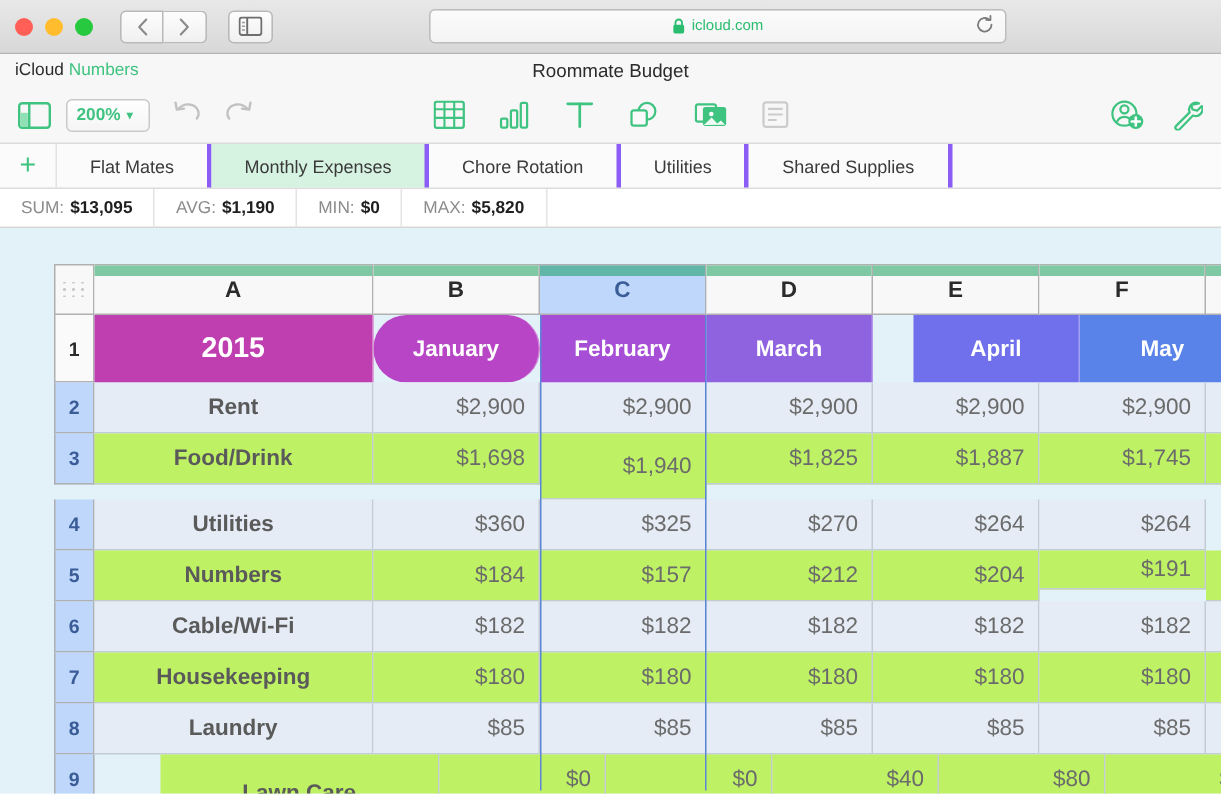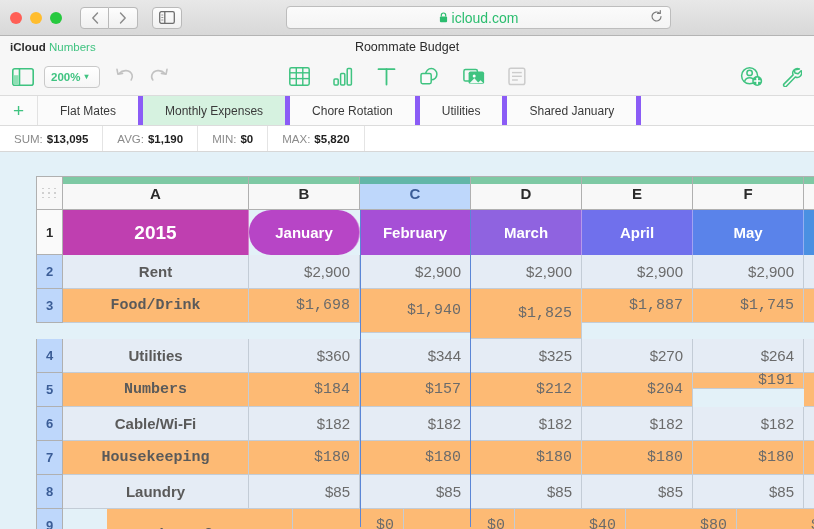--- a/index.html
+++ b/index.html
@@ -46,36 +46,36 @@
 
   .urlbar {
     position: absolute; left: 286px; width: 385px;
     height: 23px;
     background: linear-gradient(#fbfbfb, #f4f4f4);
     border: 1px solid #bdbdbd; border-radius: 4px;
     display: flex; align-items: center; justify-content: center;
     font-size: 12.5px;
   }
   .urlbar .lock { margin-right: 4px; display: inline-flex; }
-  .urlbar .host { color: #2bbd6f; font-size: 14px; }
+  .urlbar .host { color: #2bbd6f; font-size: 10px; }
   .urlbar .reload {
     position: absolute; right: 7px; color: #777; font-size: 13px;
   }
 
   
   .app-title {
     height: 22px;
     background: #f7f7f7;
     display: flex; align-items: center;
     position: relative;
     padding: 0 10px;
     border-bottom: none;
   }
   .brand { font-size: 11.5px; }
-  .brand .icloud { color: #2b2b2b; font-weight: bold; }
+  .brand .icloud { color: #2b2b2b; font-weight: normal; }
   .brand .numbers { color: #3fc380; }
   .doc-title {
     position: absolute; left: 0; right: 0; text-align: center;
     font-size: 12.5px; color: #2b2b2b;
   }
 
   
   .toolbar {
     height: 38px;
     background: #f7f7f7;
@@ -121,21 +121,21 @@
   .tab-add {
     width: 38px;
     display: flex; align-items: center; justify-content: center;
     color: #3fc380; font-size: 19px; font-weight: 300;
     border-right: 1px solid #e2e2e2;
   }
   .tab {
     padding: 0 22px;
     display: flex; align-items: center; justify-content: center;
     font-size: 12px; color: #3a3a3a;
-    border-right: 5px solid #8b5cf6;
+    border-right: 3px solid #8b5cf6;
     white-space: nowrap;
   }
   .tab.active { background: #d6f2e0; }
 
   
   .stats {
     height: 26px;
     background: #ffffff;
     border-bottom: 1px solid #d7d7d7;
     display: flex; align-items: stretch;
@@ -216,21 +216,21 @@
   }
   .cell.num { justify-content: flex-end; color: #6b6b6b; }
   .cell.hdr {
     color: #ffffff; font-weight: bold;
     justify-content: center;
     border-right: 1px solid rgba(255,255,255,0.35);
     border-bottom: none;
   }
   .cell.hdr.first { justify-content: center; font-size: 19px; }
   .row-a { background: #e5ecf5; }
-  .row-b { background: #fdba74; font-family: Liberation Mono, monospace; }
+  .row-b { background: #bef264; }
 
   
   .sel-outline {
     position: absolute;
     border-left: 1.5px solid #5b86d6;
     border-right: 1.5px solid #5b86d6;
     pointer-events: none;
   }
 </style>
 </head>
@@ -387,21 +387,21 @@
     </span>
   </div>
 </div>
 
 <div class="tabs">
   <div class="tab-add">+</div>
   <div class="tab">Flat Mates</div>
   <div class="tab active">Monthly Expenses</div>
   <div class="tab">Chore Rotation</div>
   <div class="tab">Utilities</div>
-  <div class="tab">Shared January</div>
+  <div class="tab">Shared Supplies</div>
 </div>
 
 <div class="stats">
   <div class="stat">
     <span class="lbl">SUM:</span>
     <span class="val">$13,095</span>
   </div>
   <div class="stat">
     <span class="lbl">AVG:</span>
     <span class="val">$1,190</span>
@@ -452,62 +452,61 @@
           <span>F</span>
         </div>
         <div class="colhead" style="width: 111px; min-width: 111px;"></div>
       </div>
       <div class="sheet-row">
         <div class="rowhead" style="height: 45px;">1</div>
         <div class="cell hdr first" style="width: 186px; min-width: 186px; height: 45px; background: rgb(191, 63, 176);">2015</div>
         <div class="cell hdr" style="width: 111px; min-width: 111px; height: 45px; background: rgb(183, 69, 198); border-radius: 22px;">January</div>
         <div class="cell hdr" style="width: 111px; min-width: 111px; height: 45px; background: rgb(166, 79, 214);">February</div>
         <div class="cell hdr" style="width: 111px; min-width: 111px; height: 45px; background: rgb(143, 99, 224);">March</div>
-        <div class="cell hdr" style="width: 111px; min-width: 111px; height: 45px; background: rgb(112, 112, 236);">April</div>
+        <div class="cell hdr" style="width: 111px; min-width: 111px; height: 45px; background: rgb(112, 112, 236); margin-left: 27px;">April</div>
         <div class="cell hdr" style="width: 111px; min-width: 111px; height: 45px; background: rgb(90, 131, 234);">May</div>
         <div class="cell hdr" style="width: 111px; min-width: 111px; height: 45px; background: rgb(74, 144, 226);">June</div>
       </div>
       <div class="sheet-row">
         <div class="rowhead tinted" style="height: 34px;">2</div>
         <div class="cell label row-a" style="width: 186px; min-width: 186px; height: 34px;">Rent</div>
         <div class="cell num row-a" style="width: 111px; min-width: 111px; height: 34px;">$2,900</div>
         <div class="cell num row-a" style="width: 111px; min-width: 111px; height: 34px;">$2,900</div>
         <div class="cell num row-a" style="width: 111px; min-width: 111px; height: 34px;">$2,900</div>
         <div class="cell num row-a" style="width: 111px; min-width: 111px; height: 34px;">$2,900</div>
         <div class="cell num row-a" style="width: 111px; min-width: 111px; height: 34px;">$2,900</div>
         <div class="cell num row-a" style="width: 111px; min-width: 111px; height: 34px;">$2,900</div>
       </div>
       <div class="sheet-row">
         <div class="rowhead tinted" style="height: 34px;">3</div>
         <div class="cell label row-b" style="width: 186px; min-width: 186px; height: 34px;">Food/Drink</div>
         <div class="cell num row-b" style="width: 111px; min-width: 111px; height: 34px;">$1,698</div>
         <div class="cell num row-b" style="width: 111px; min-width: 111px; height: 44px;">$1,940</div>
-        <div class="cell num row-b" style="width: 111px; min-width: 111px; height: 50px;">$1,825</div>
+        <div class="cell num row-b" style="width: 111px; min-width: 111px; height: 34px;">$1,825</div>
         <div class="cell num row-b" style="width: 111px; min-width: 111px; height: 34px;">$1,887</div>
         <div class="cell num row-b" style="width: 111px; min-width: 111px; height: 34px;">$1,745</div>
         <div class="cell num row-b" style="width: 111px; min-width: 111px; height: 34px;">$1,745</div>
       </div>
       <div class="sheet-row">
         <div class="rowhead tinted" style="height: 34px;">4</div>
         <div class="cell label row-a" style="width: 186px; min-width: 186px; height: 34px;">Utilities</div>
         <div class="cell num row-a" style="width: 111px; min-width: 111px; height: 34px;">$360</div>
-        <div class="cell num row-a" style="width: 111px; min-width: 111px; height: 34px;">$344</div>
         <div class="cell num row-a" style="width: 111px; min-width: 111px; height: 34px;">$325</div>
         <div class="cell num row-a" style="width: 111px; min-width: 111px; height: 34px;">$270</div>
         <div class="cell num row-a" style="width: 111px; min-width: 111px; height: 34px;">$264</div>
         <div class="cell num row-a" style="width: 111px; min-width: 111px; height: 34px;">$264</div>
       </div>
       <div class="sheet-row">
         <div class="rowhead tinted" style="height: 34px;">5</div>
         <div class="cell label row-b" style="width: 186px; min-width: 186px; height: 34px;">Numbers</div>
         <div class="cell num row-b" style="width: 111px; min-width: 111px; height: 34px;">$184</div>
         <div class="cell num row-b" style="width: 111px; min-width: 111px; height: 34px;">$157</div>
         <div class="cell num row-b" style="width: 111px; min-width: 111px; height: 34px;">$212</div>
         <div class="cell num row-b" style="width: 111px; min-width: 111px; height: 34px;">$204</div>
-        <div class="cell num row-b" style="width: 111px; min-width: 111px; height: 16px; text-align: center;">$191</div>
+        <div class="cell num row-b" style="width: 111px; min-width: 111px; height: 26px; text-align: center;">$191</div>
         <div class="cell num row-b" style="width: 111px; min-width: 111px; height: 34px;">$191</div>
       </div>
       <div class="sheet-row">
         <div class="rowhead tinted" style="height: 34px;">6</div>
         <div class="cell label row-a" style="width: 186px; min-width: 186px; height: 34px;">Cable/Wi-Fi</div>
         <div class="cell num row-a" style="width: 111px; min-width: 111px; height: 34px;">$182</div>
         <div class="cell num row-a" style="width: 111px; min-width: 111px; height: 34px;">$182</div>
         <div class="cell num row-a" style="width: 111px; min-width: 111px; height: 34px;">$182</div>
         <div class="cell num row-a" style="width: 111px; min-width: 111px; height: 34px;">$182</div>
         <div class="cell num row-a" style="width: 111px; min-width: 111px; height: 34px;">$182</div>

